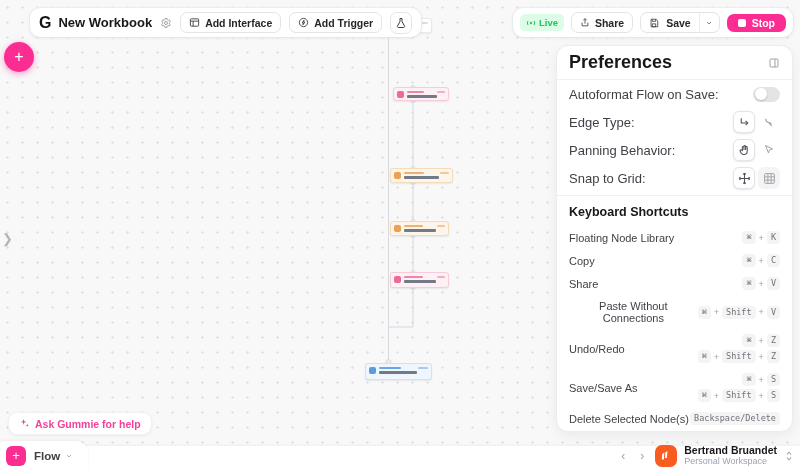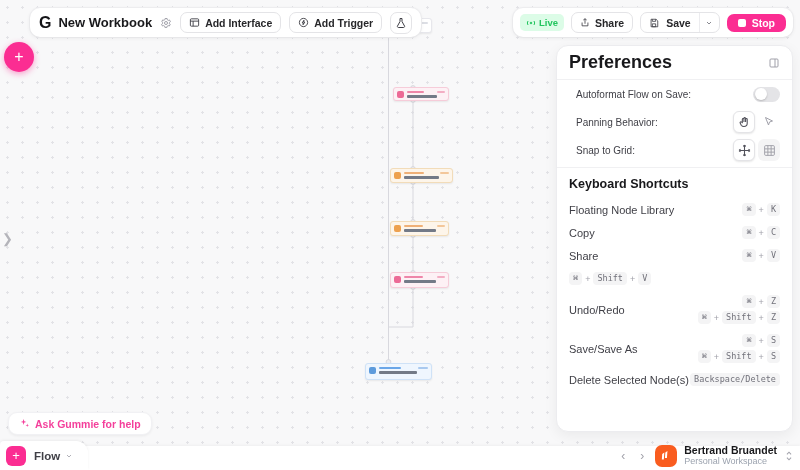--- a/index.html
+++ b/index.html
@@ -60,21 +60,21 @@
   .n-orange { background:#fdf5ea; border:1px solid #f2dcb9; }
   .n-blue   { background:#eff6fe; border:1px solid #cfe2f7; }
 
   
   .panel { position:absolute; left:556px; top:45px; width:237px; height:387px; background:#fff;
     border:1px solid #ececef; border-radius:12px; box-shadow:0 4px 14px rgba(0,0,0,.06); overflow:hidden; }
   .panel-header { display:flex; align-items:center; justify-content:space-between; height:34px;
     padding:0 12px; border-bottom:1px solid #f0f0f2; }
   .panel-header h2 { font-size:18px; font-weight:700; color:#18181b; }
   .pref-row { display:flex; align-items:center; justify-content:space-between; height:28px; padding:0 12px; }
-  .pref-label { font-size:10px; color:#3f3f46;margin-left:7px; }
+  .pref-label { font-size:13px; color:#3f3f46; }
   .toggle { width:27px; height:15px; background:#e4e4e7; border-radius:8px; position:relative; cursor:pointer; flex:none; }
   .toggle .knob { position:absolute; left:1.5px; top:1.5px; width:12px; height:12px; background:#fff; border-radius:50%;
     box-shadow:0 1px 2px rgba(0,0,0,.2); }
   .btn-group { display:flex; gap:3px; }
   .opt-btn { width:22px; height:22px; border-radius:6px; display:flex; align-items:center; justify-content:center;
     color:#52525b; background:transparent; border:1px solid transparent; cursor:pointer; }
   .opt-btn.sel { background:#fff; border:1px solid #e4e4e7; box-shadow:0 1px 2px rgba(0,0,0,.1); }
   .opt-btn.dim { color:#a1a1aa; }
   .opt-btn.fill { background:#f4f4f5; border-radius:6px; }
   .section-title { font-size:12.5px; font-weight:700; color:#18181b; padding:9px 12px 7px;
@@ -292,20 +292,37 @@
       </span>
     </div>
 
     <div class="pref-row">
       <span class="pref-label">Autoformat Flow on Save:</span>
       <span class="toggle">
           <span class="knob"></span>
         </span>
     </div>
 
+    <div class="pref-row">
+      <span class="pref-label">Edge Type:</span>
+      <span class="btn-group">
+        <button class="opt-btn sel">
+          <svg width="13" height="13" viewBox="0 0 24 24" fill="none" stroke="currentColor" stroke-width="2">
+              <path d="M6 4v9h12"></path>
+              <path d="M14 9l4 4-4 4"></path>
+            </svg>
+        </button>
+        <button class="opt-btn dim">
+          <svg width="13" height="13" viewBox="0 0 24 24" fill="none" stroke="currentColor" stroke-width="2">
+              <path d="M5 5c0 8 6 6 9 9"></path>
+              <path d="M11 13l4 4-1-5"></path>
+            </svg>
+        </button>
+      </span>
+    </div>
 
     <div class="pref-row">
       <span class="pref-label">Panning Behavior:</span>
       <span class="btn-group">
         <button class="opt-btn sel">
           <svg width="13" height="13" viewBox="0 0 24 24" fill="none" stroke="currentColor" stroke-width="2">
               <path d="M8 12V6a1.5 1.5 0 0 1 3 0v5V4.5a1.5 1.5 0 0 1 3 0V11V6a1.5 1.5 0 0 1 3 0v7.5a6 6 0 0 1-6 6 6 6 0 0 1-5-2.5L4 13a1.6 1.6 0 0 1 2.6-1.8z"></path>
             </svg>
         </button>
         <button class="opt-btn dim">
@@ -359,20 +376,21 @@
           <span class="sc-label">Share</span>
           <span class="sc-keys">
             <span class="sc-line">
               <kbd>⌘</kbd>
               <span class="plus">+</span>
               <kbd>V</kbd>
             </span>
           </span>
         </div>
         <div class="sc-row">
+          <span class="sc-label">Paste Without Connections</span>
           <span class="sc-keys">
             <span class="sc-line">
               <kbd>⌘</kbd>
               <span class="plus">+</span>
               <kbd>Shift</kbd>
               <span class="plus">+</span>
               <kbd>V</kbd>
             </span>
           </span>
         </div>

